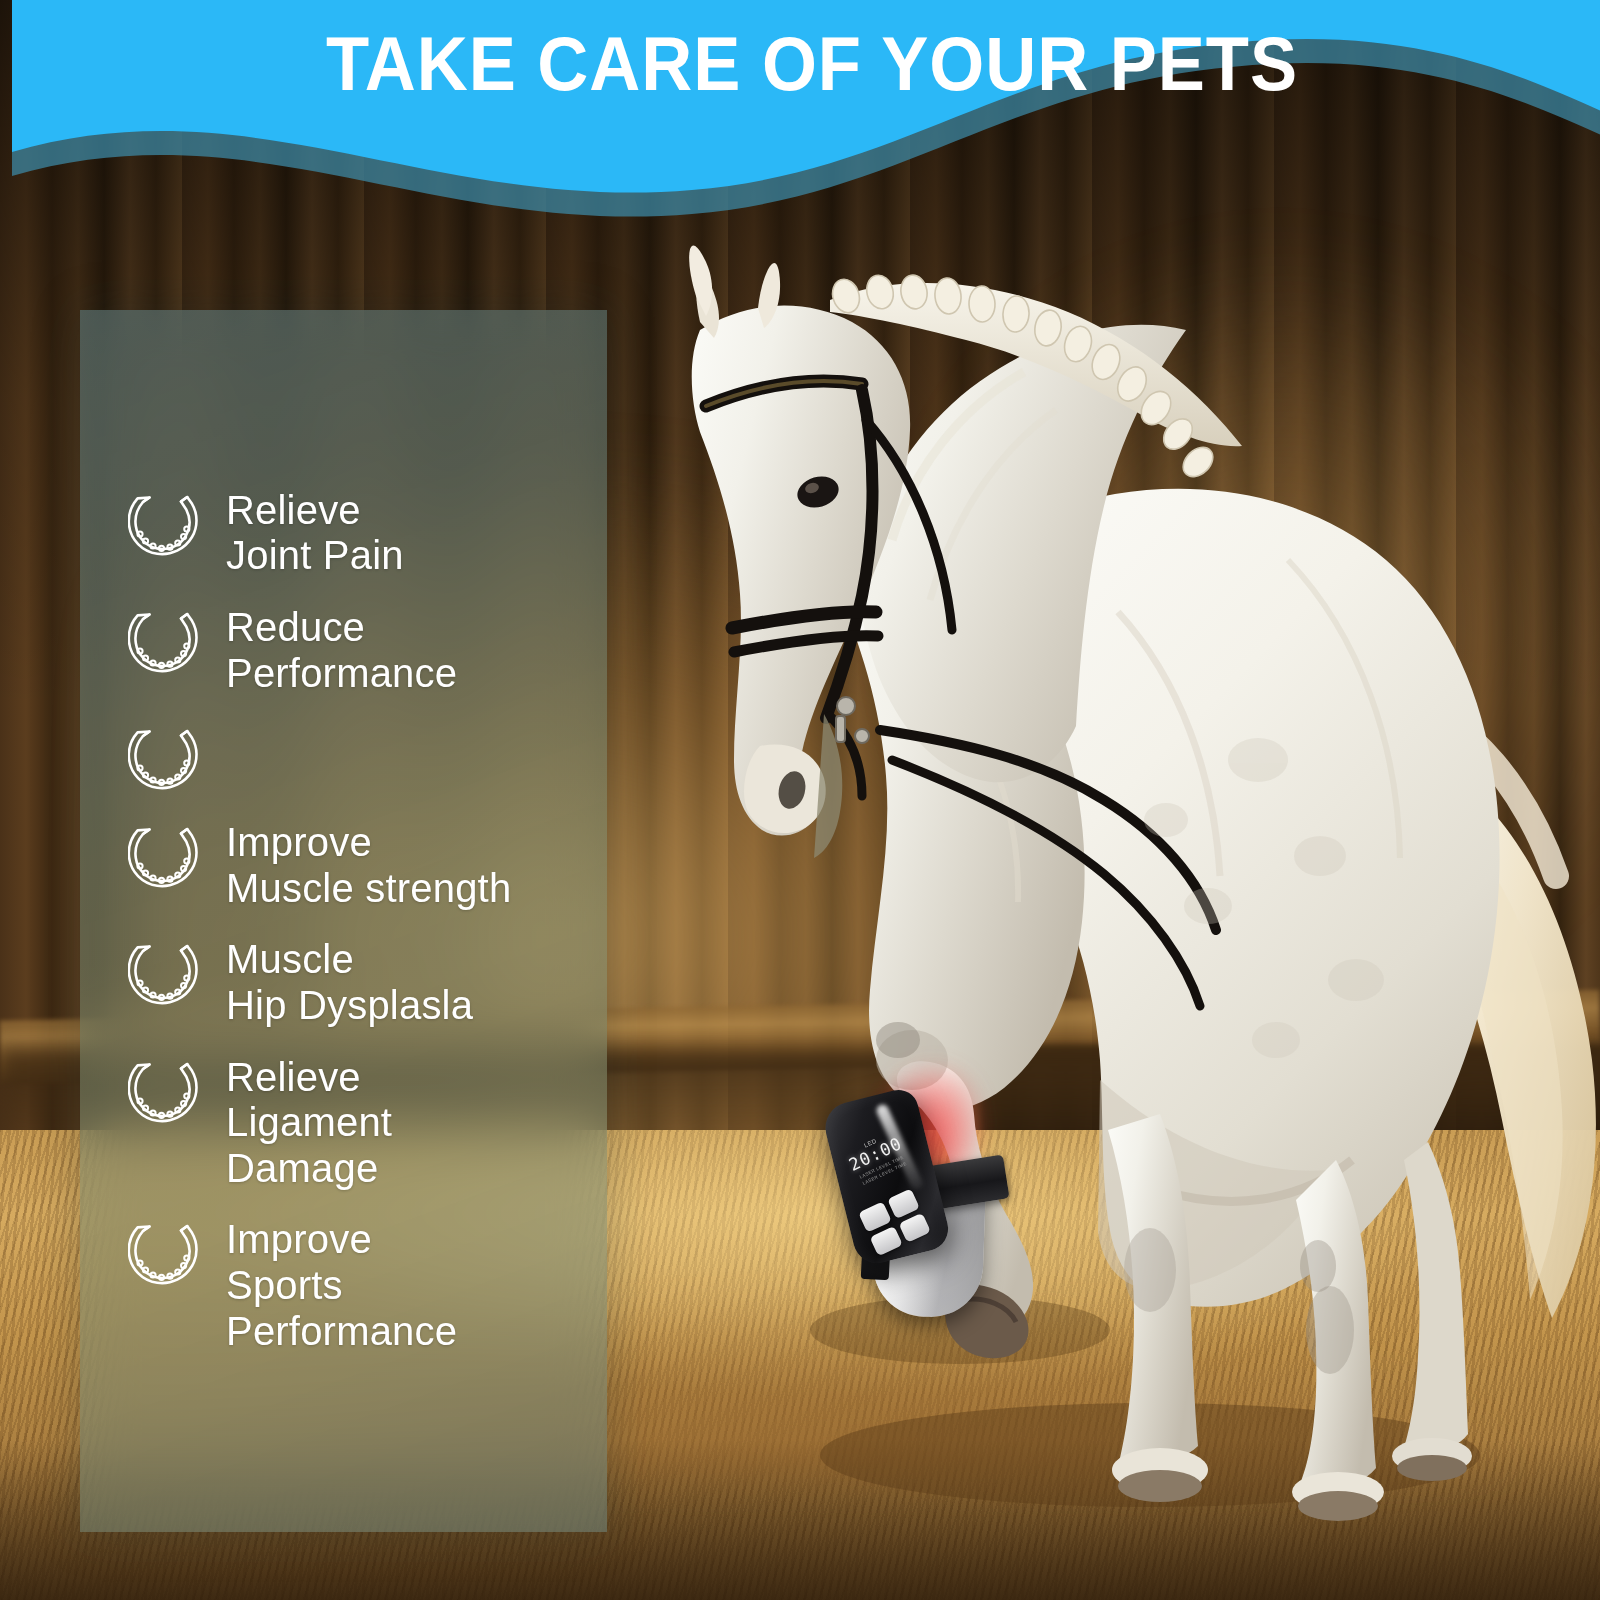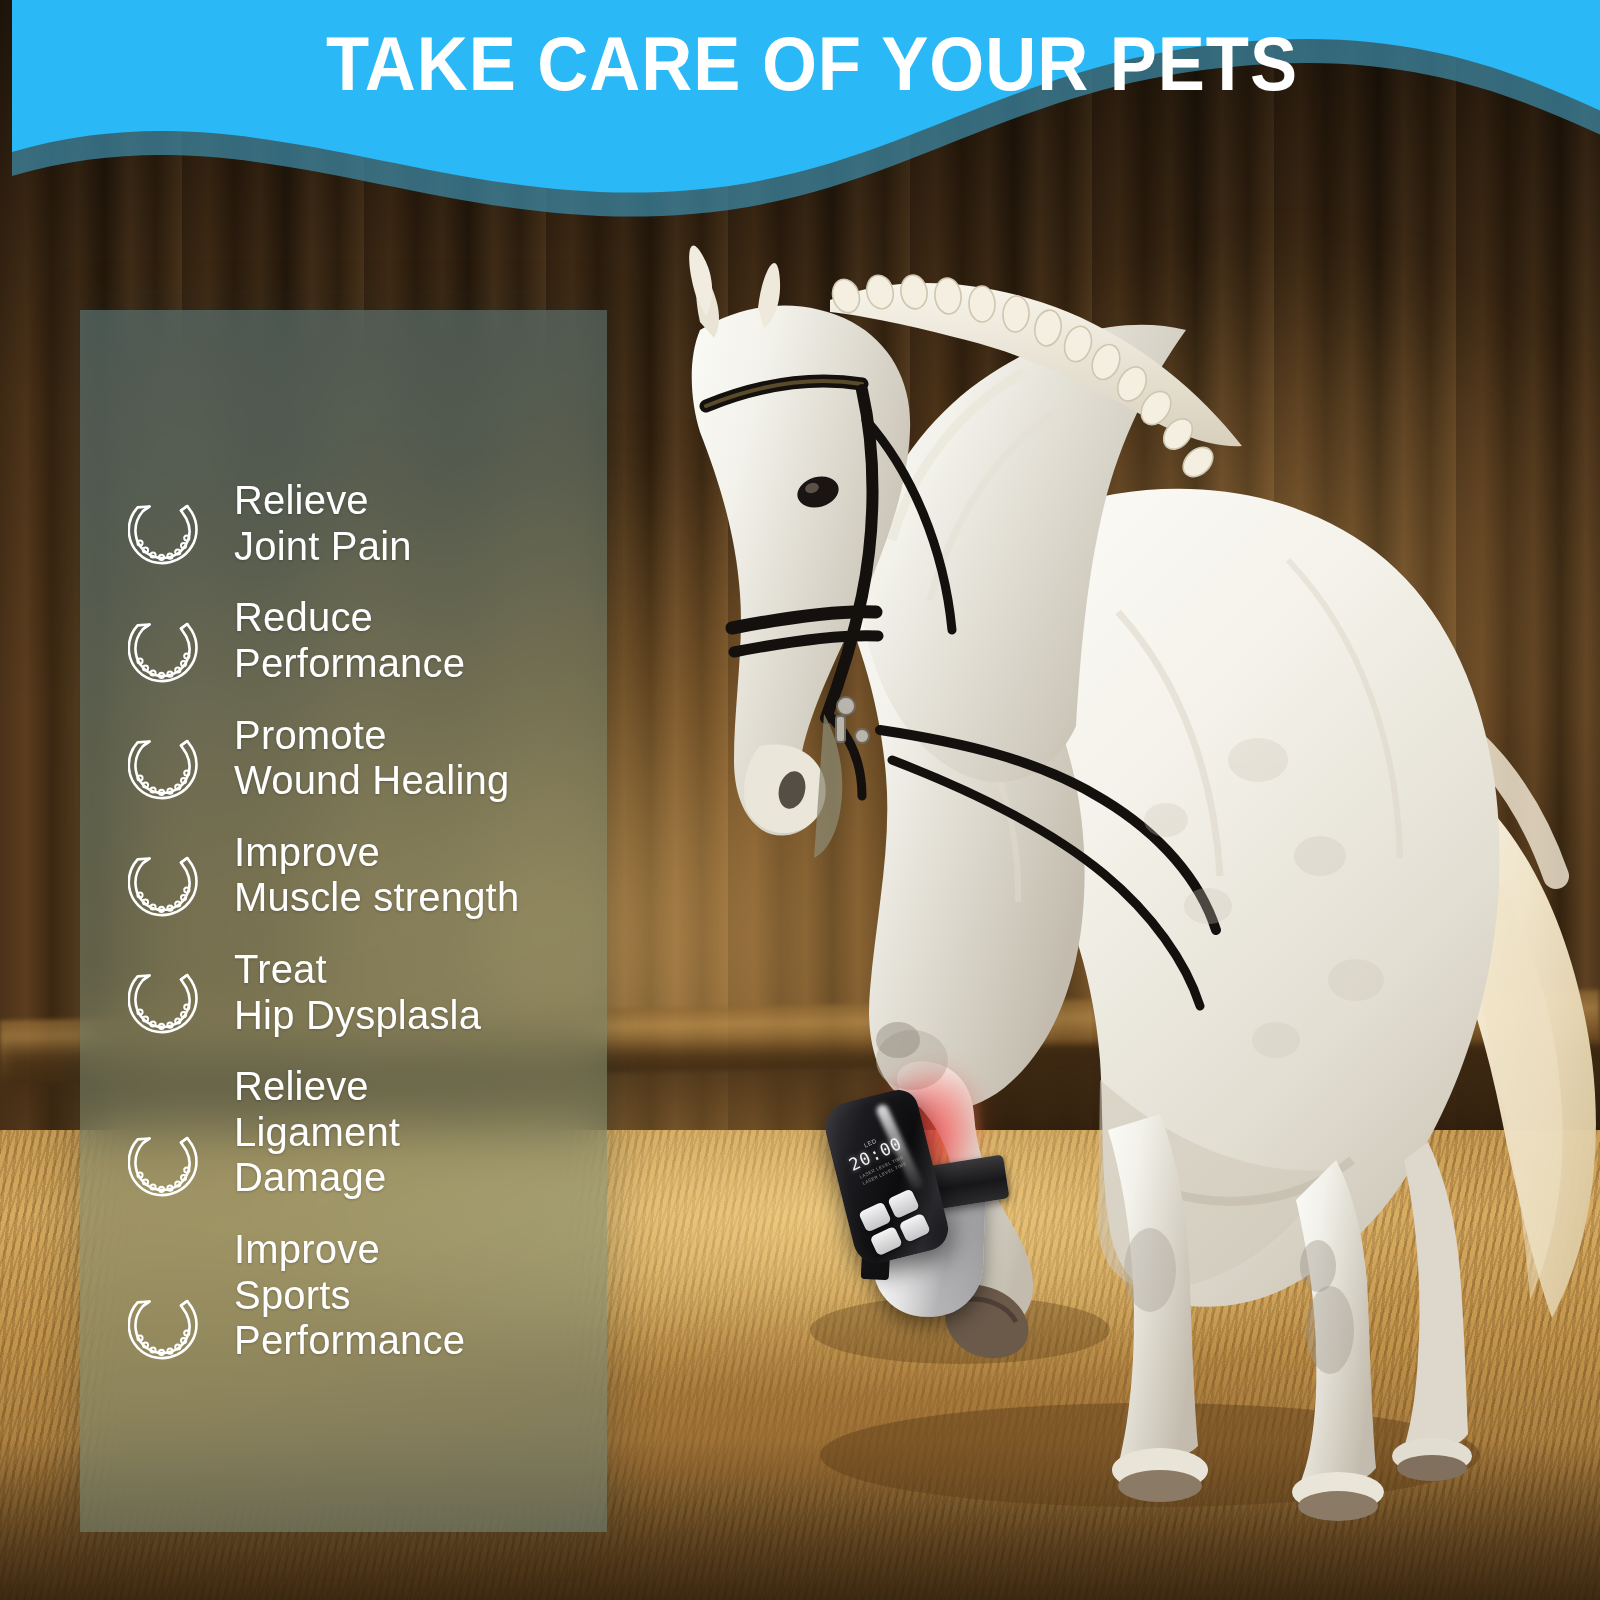--- a/index.html
+++ b/index.html
@@ -175,21 +175,21 @@
       rgba(124,142,116,.52) 68%,
       rgba(108,132,124,.56) 100%);
     backdrop-filter:blur(26px);
     -webkit-backdrop-filter:blur(26px);
     box-shadow:0 0 44px rgba(20,40,40,.25);
     display:flex; flex-direction:column;
     justify-content:center;
     padding:34px 22px 34px 48px;
   }
   .feature {
-    display:flex; align-items:flex-end; gap:32px;
+    display:flex; align-items:flex-start; gap:24px;
     margin:13px 0;
   }
   .fi-icon { flex:0 0 auto; width:74px; height:72px; }
   .fi-icon svg { display:block; width:74px; height:72px; }
   .fi-text {
     color:#ffffff; font-size:40px; line-height:1.14;
     font-weight:400; letter-spacing:.2px;
     text-shadow:0 1px 3px rgba(0,0,0,.22);
     white-space:pre-line;
   }
@@ -518,22 +518,20 @@
       <circle cx="17.5" cy="53.0" r="2.6"></circle>
       <circle cx="25.0" cy="58.0" r="2.6"></circle>
       <circle cx="33.5" cy="60.3" r="2.6"></circle>
       <circle cx="42.0" cy="59.2" r="2.6"></circle>
       <circle cx="49.8" cy="55.0" r="2.6"></circle>
       <circle cx="55.6" cy="48.6" r="2.6"></circle>
       <circle cx="58.8" cy="41.0" r="2.6"></circle>
     </g>
   </svg>
 </div>
-        <div class="fi-text">Promote
-Wound Healing</div>
       </div>
       <div class="feature">
         <div class="fi-icon">
   <svg viewBox="0 0 74 72" aria-hidden="true">
     <g fill="none" stroke="#ffffff" stroke-width="2.6" stroke-linecap="round" stroke-linejoin="round">
       <path d="M21.5 9.5 L15.0 14.0 C9.0 21.0 6.5 29.5 7.8 38.0
                C9.4 49.5 18.5 58.5 30.0 60.6
                C41.0 62.6 52.2 57.6 57.8 47.8
                C62.4 39.8 62.6 30.0 58.4 21.8
                L53.0 13.5 L59.2 9.0 L64.0 15.8
@@ -580,21 +578,21 @@
       <circle cx="17.5" cy="53.0" r="2.6"></circle>
       <circle cx="25.0" cy="58.0" r="2.6"></circle>
       <circle cx="33.5" cy="60.3" r="2.6"></circle>
       <circle cx="42.0" cy="59.2" r="2.6"></circle>
       <circle cx="49.8" cy="55.0" r="2.6"></circle>
       <circle cx="55.6" cy="48.6" r="2.6"></circle>
       <circle cx="58.8" cy="41.0" r="2.6"></circle>
     </g>
   </svg>
 </div>
-        <div class="fi-text">Treat
+        <div class="fi-text">Muscle
 Hip Dysplasla</div>
       </div>
       <div class="feature">
         <div class="fi-icon">
   <svg viewBox="0 0 74 72" aria-hidden="true">
     <g fill="none" stroke="#ffffff" stroke-width="2.6" stroke-linecap="round" stroke-linejoin="round">
       <path d="M21.5 9.5 L15.0 14.0 C9.0 21.0 6.5 29.5 7.8 38.0
                C9.4 49.5 18.5 58.5 30.0 60.6
                C41.0 62.6 52.2 57.6 57.8 47.8
                C62.4 39.8 62.6 30.0 58.4 21.8

